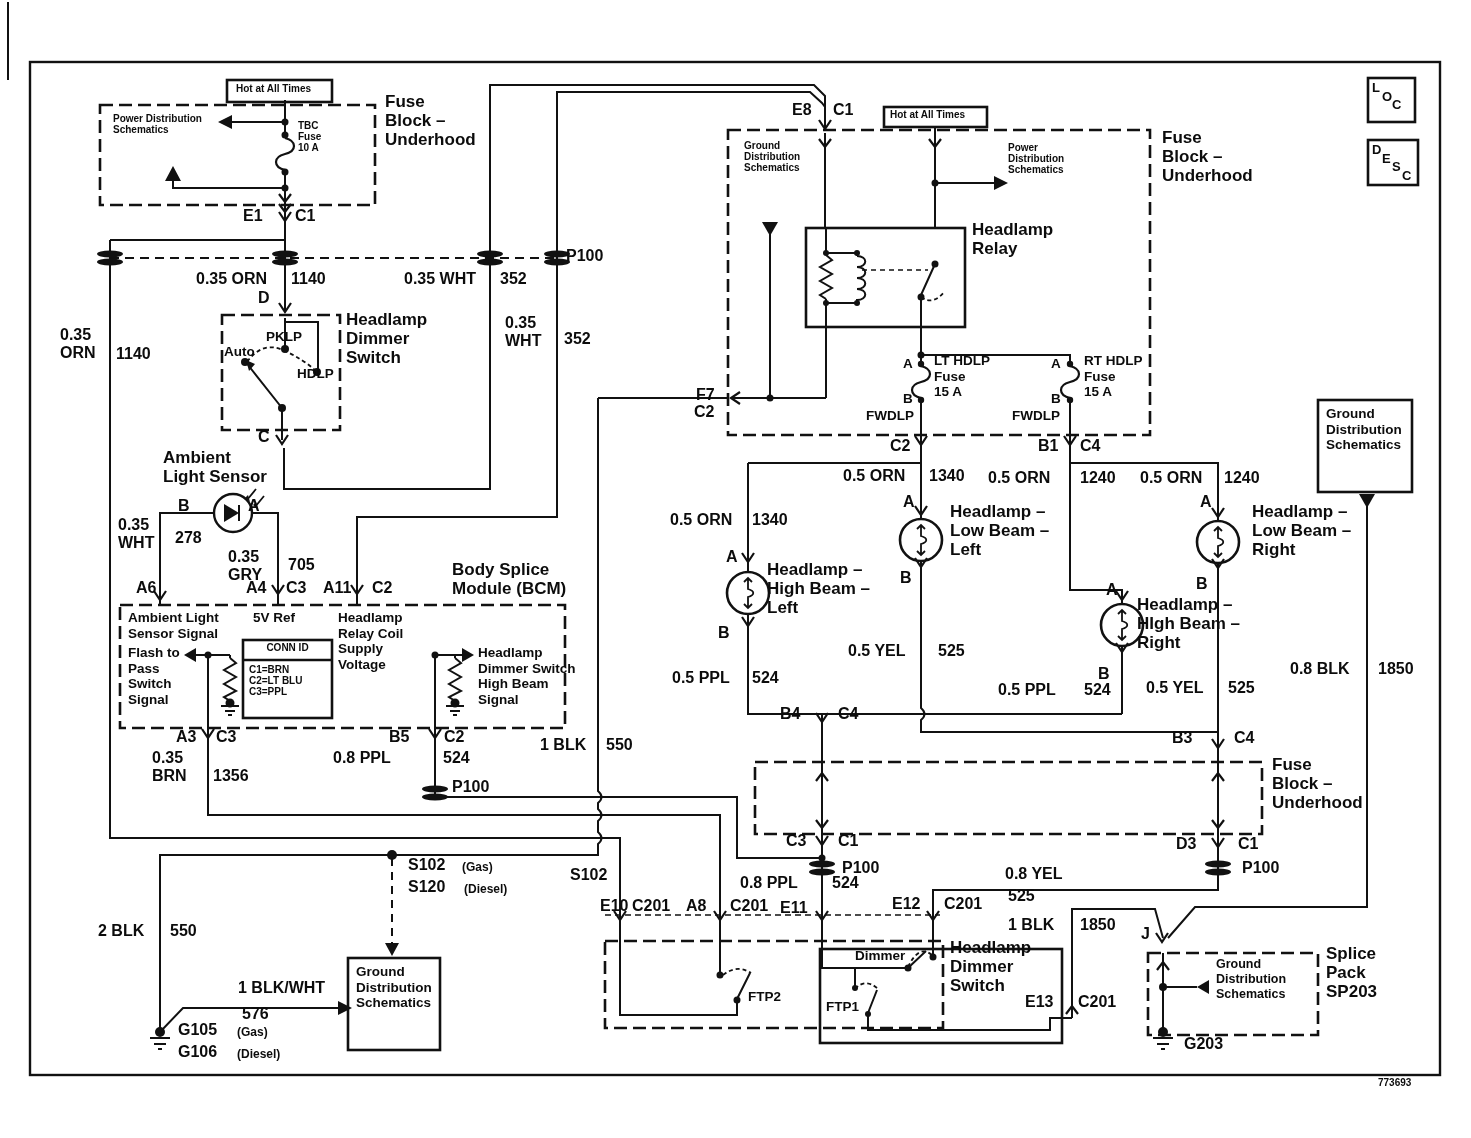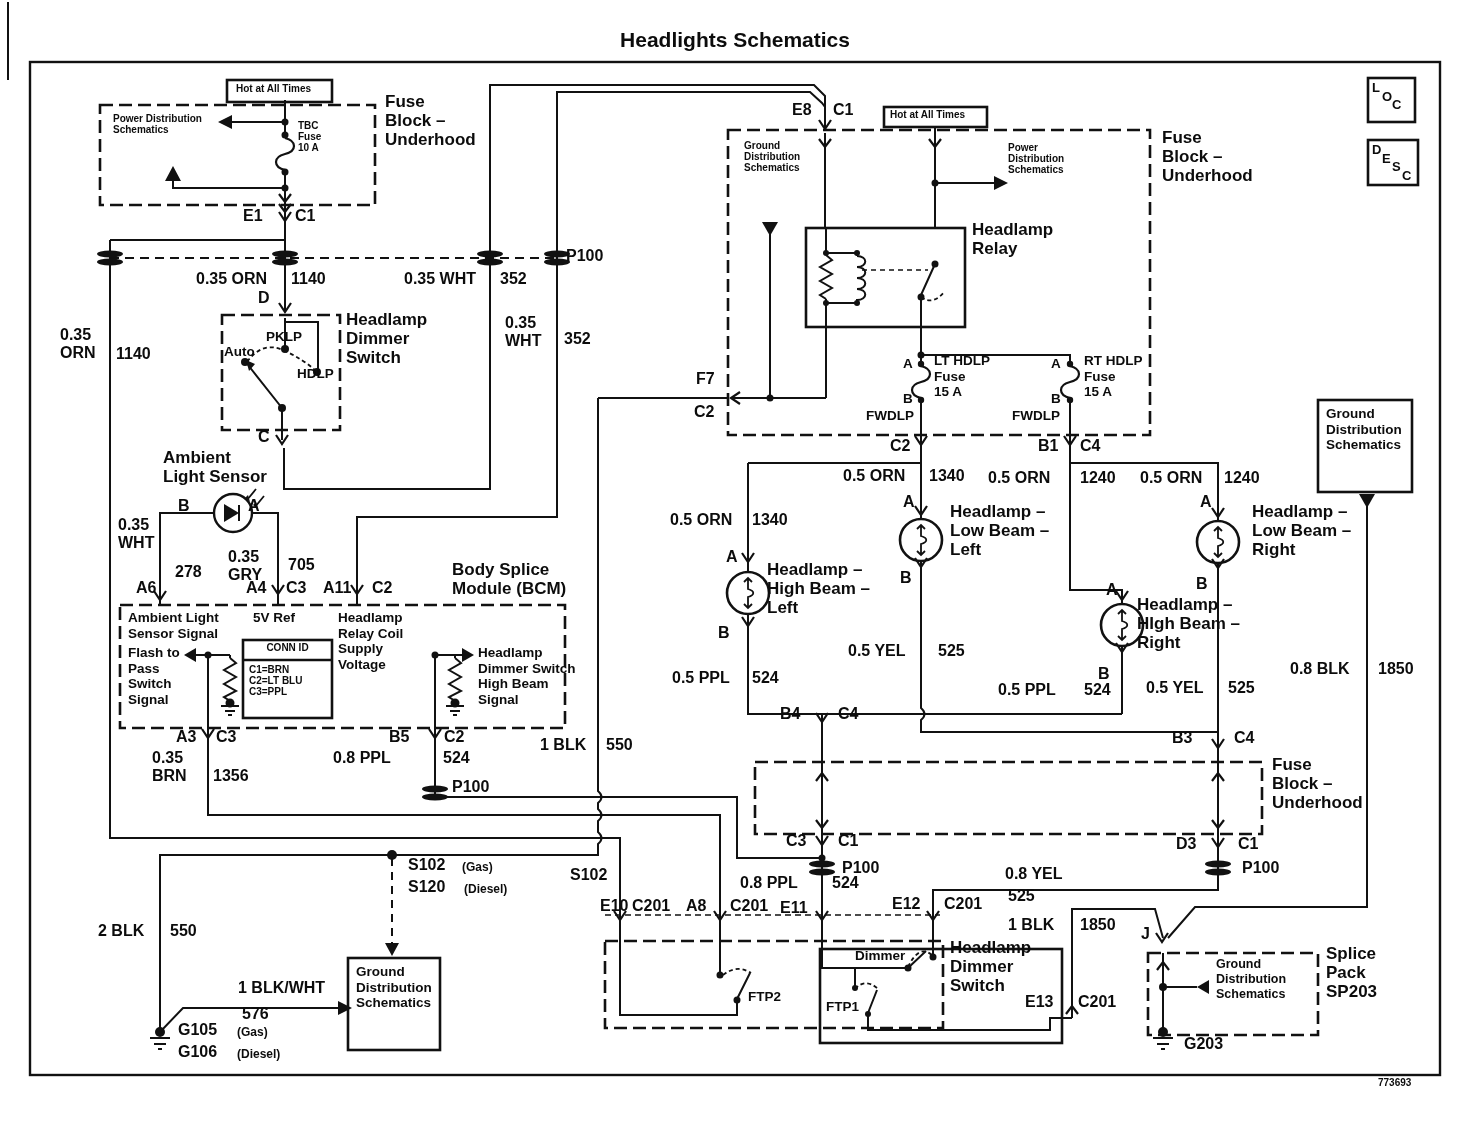--- a/index.html
+++ b/index.html
@@ -268,21 +268,20 @@
   </g>
 
   <g stroke="#111" stroke-width="2.2">
     <path d="M221,706 H239 M225,711 H235 M228,715 H232"></path>
     <path d="M446,706 H464 M450,711 H460 M453,715 H457"></path>
     <path d="M150,1038 H170 M154,1044 H166 M158,1049 H162"></path>
     <path d="M1153,1038 H1173 M1157,1044 H1169 M1161,1049 H1165"></path>
   </g>
 </svg>
 
-<div class="lb ttl ctr" style="left:555px;top:28px;width:360px">Headlights Schematics</div>
 
 <div class="lb f14" style="left:236px;top:83px">Hot at All Times</div>
 <div class="lb f14" style="left:890px;top:109px">Hot at All Times</div>
 <div class="lb f14" style="left:113px;top:113px">Power Distribution
 Schematics</div>
 <div class="lb f14" style="left:298px;top:120px">TBC
 Fuse
 10 A</div>
 <div class="lb f17" style="left:385px;top:92px">Fuse
 Block –
@@ -310,21 +309,21 @@
 <div class="lb f13" style="left:266px;top:329px">PKLP</div>
 <div class="lb f13" style="left:297px;top:366px">HDLP</div>
 <div class="lb" style="left:258px;top:428px">C</div>
 
 <div class="lb f17" style="left:163px;top:448px">Ambient
 Light Sensor</div>
 <div class="lb" style="left:178px;top:497px">B</div>
 <div class="lb" style="left:248px;top:497px">A</div>
 <div class="lb" style="left:118px;top:516px">0.35
 WHT</div>
-<div class="lb" style="left:175px;top:563px">278</div>
+<div class="lb" style="left:175px;top:529px">278</div>
 <div class="lb" style="left:228px;top:548px">0.35
 GRY</div>
 <div class="lb" style="left:288px;top:556px">705</div>
 <div class="lb" style="left:136px;top:579px">A6</div>
 <div class="lb" style="left:246px;top:579px">A4</div>
 <div class="lb" style="left:286px;top:579px">C3</div>
 <div class="lb" style="left:323px;top:579px">A11</div>
 <div class="lb" style="left:372px;top:579px">C2</div>
 <div class="lb f17" style="left:452px;top:560px">Body Splice
 Module (BCM)</div>
@@ -355,21 +354,21 @@
 BRN</div>
 <div class="lb" style="left:213px;top:767px">1356</div>
 <div class="lb" style="left:389px;top:728px">B5</div>
 <div class="lb" style="left:444px;top:728px">C2</div>
 <div class="lb" style="left:333px;top:749px">0.8 PPL</div>
 <div class="lb" style="left:443px;top:749px">524</div>
 <div class="lb" style="left:452px;top:778px">P100</div>
 <div class="lb" style="left:540px;top:736px">1 BLK</div>
 <div class="lb" style="left:606px;top:736px">550</div>
 
-<div class="lb" style="left:696px;top:370px">F7</div>
+<div class="lb" style="left:696px;top:386px">F7</div>
 <div class="lb" style="left:694px;top:403px">C2</div>
 <div class="lb" style="left:792px;top:101px">E8</div>
 <div class="lb" style="left:833px;top:101px">C1</div>
 <div class="lb f14" style="left:744px;top:140px">Ground
 Distribution
 Schematics</div>
 <div class="lb f14" style="left:1008px;top:142px">Power
 Distribution
 Schematics</div>
 <div class="lb f17" style="left:972px;top:220px">Headlamp

